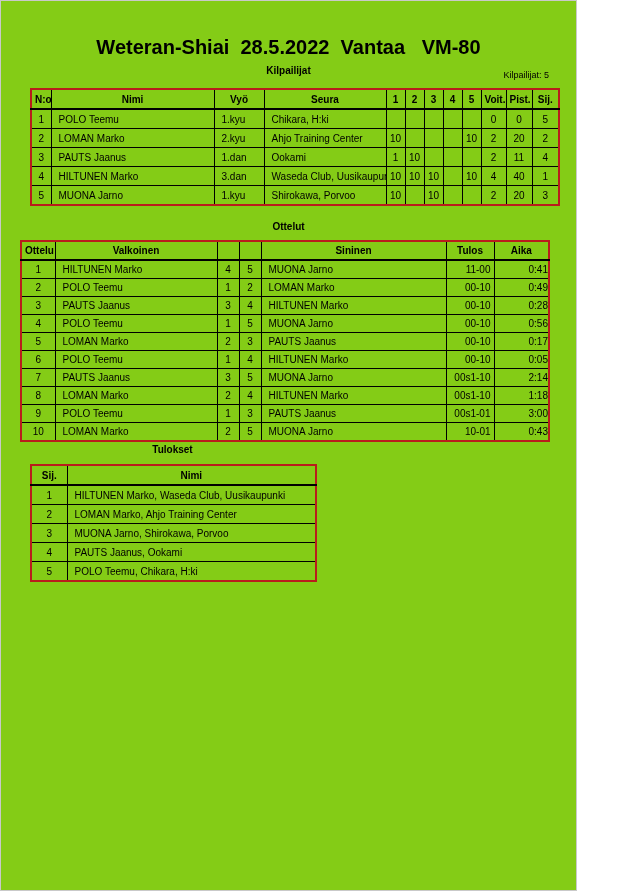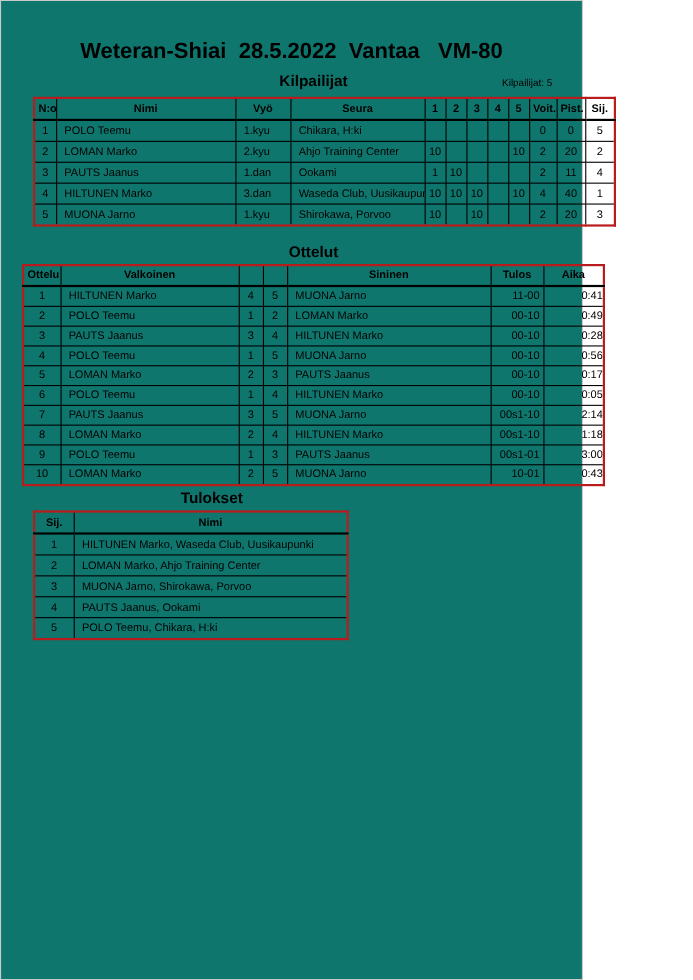--- a/index.html
+++ b/index.html
@@ -6,35 +6,34 @@
   body {
     width: 630px; height: 891px;
     background: #ffffff;
     font-family: "Liberation Sans", sans-serif;
     color: #000;
     position: relative;
     overflow: hidden;
   }
   .page {
     position: absolute; left: 0; top: 0;
-    width: 530px; height: 891px;
-    background: #0f766e;
+    width: 577px; height: 891px;
+    background: #84cc16;
     box-shadow: inset 0 0 0 1px #c9c9c9;
   }
   .title {
     position: absolute; top: 36px; left: 0; width: 100%;
     text-align: center;
     font-size: 20px; font-weight: bold;
     white-space: pre;
   }
   .section-heading {
     position: absolute;
-    font-size: 14px; font-weight: bold;
+    font-size: 10px; font-weight: bold;
     text-align: center;
-    padding-left: 20px;
   }
   #heading-kilpailijat { top: 65px; left: 0; width: 100%; }
   #heading-ottelut     { top: 221px; left: 0; width: 100%; }
   #heading-tulokset    { top: 444px; left: 30px; width: 285px; }
   .count {
     position: absolute; top: 70px; right: 28px;
     font-size: 9px;
   }
   table {
     position: absolute;

